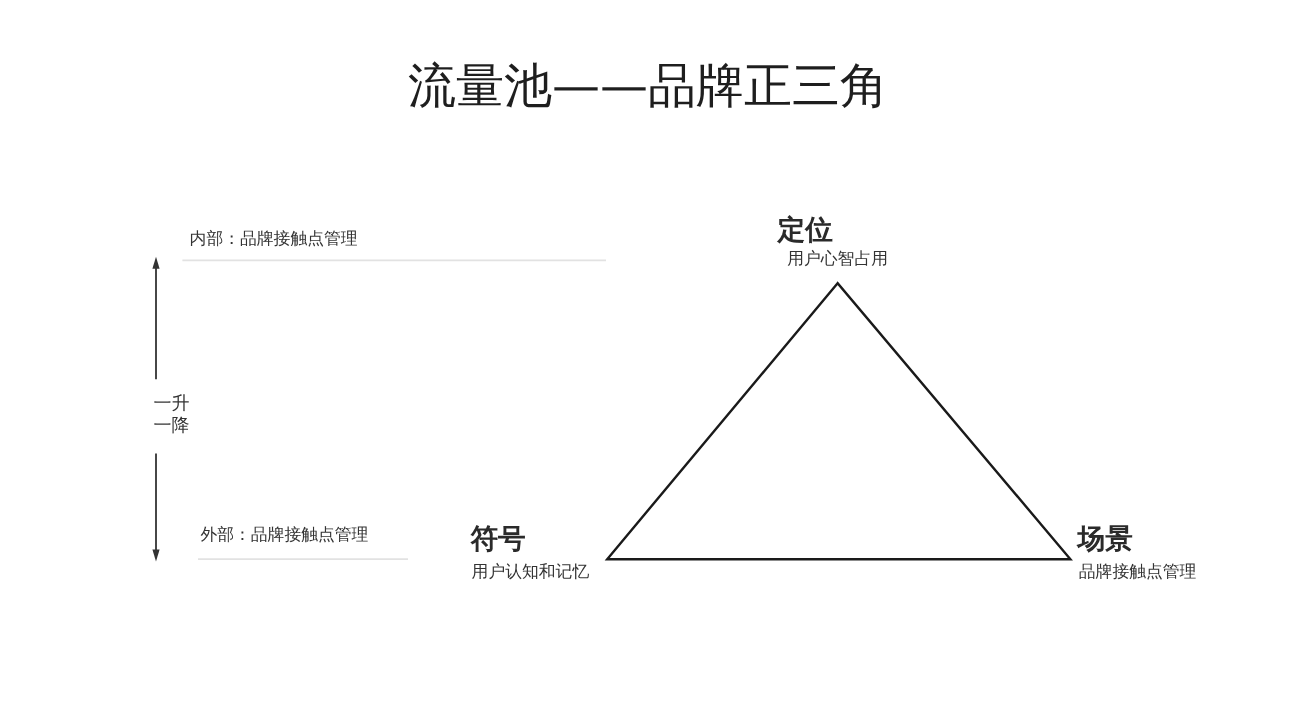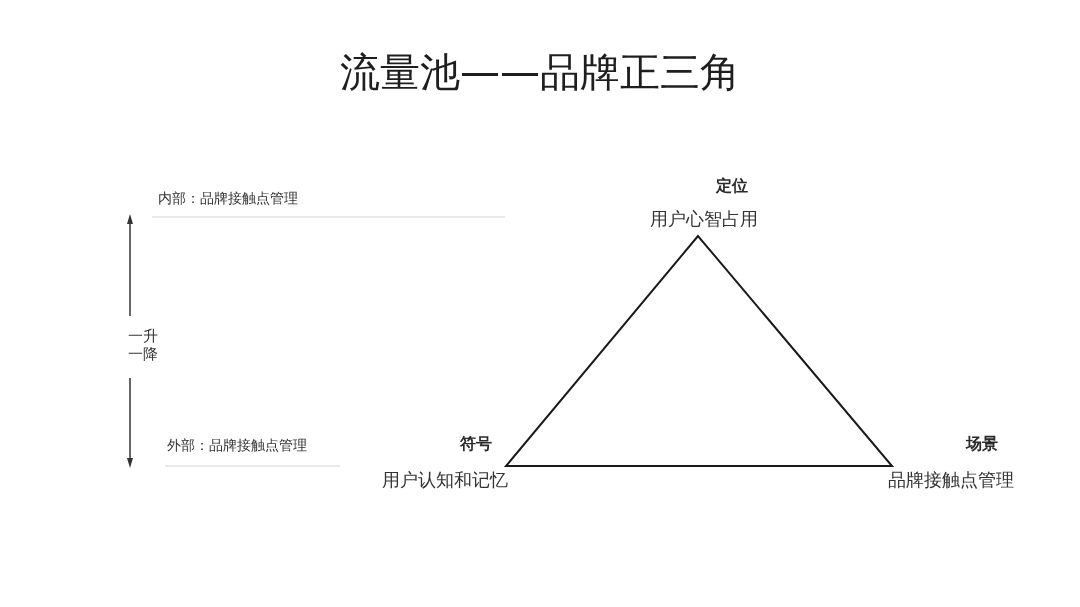--- a/index.html
+++ b/index.html
@@ -1,22 +1,22 @@
 <!DOCTYPE html>
 <html><head>
   <meta charset="utf-8">
   <style>
     html, body { margin: 0; padding: 0; background: #ffffff; }
     body { width: 1080px; height: 607px; position: relative; overflow: hidden;
            font-family: "DejaVu Sans", "Liberation Sans", sans-serif; color: #222; }
     .title { position: absolute; left: 0; top: 44px; width: 1080px; text-align: center;
              font-size: 40px; font-weight: 400; color: #1e1e1e; letter-spacing: 0px; line-height: 56px; }
     .label { position: absolute; font-size: 14px; color: #333; white-space: nowrap; }
-    .node-title { position: absolute; font-size: 16px; font-weight: 700; color: #2a2a2a; text-align: right; white-space: nowrap; }
-    .node-sub { position: absolute; font-size: 18px; color: #333; text-align: right; white-space: nowrap; }
+    .node-title { position: absolute; font-size: 23px; font-weight: 700; color: #2a2a2a; text-align: left; white-space: nowrap; }
+    .node-sub { position: absolute; font-size: 14px; color: #333; text-align: center; white-space: nowrap; }
     svg.canvas { position: absolute; left: 0; top: 0; }
     .updown { position: absolute; left: 112px; top: 327px; font-size: 15px; line-height: 18px; color: #333; text-align: center; width: 36px; background: #fff; margin-left: 13px; }
   </style>
 </head>
 <body>
 
 <div class="title">流量池——品牌正三角</div>
 
 <svg class="canvas" width="1080" height="607">
 

